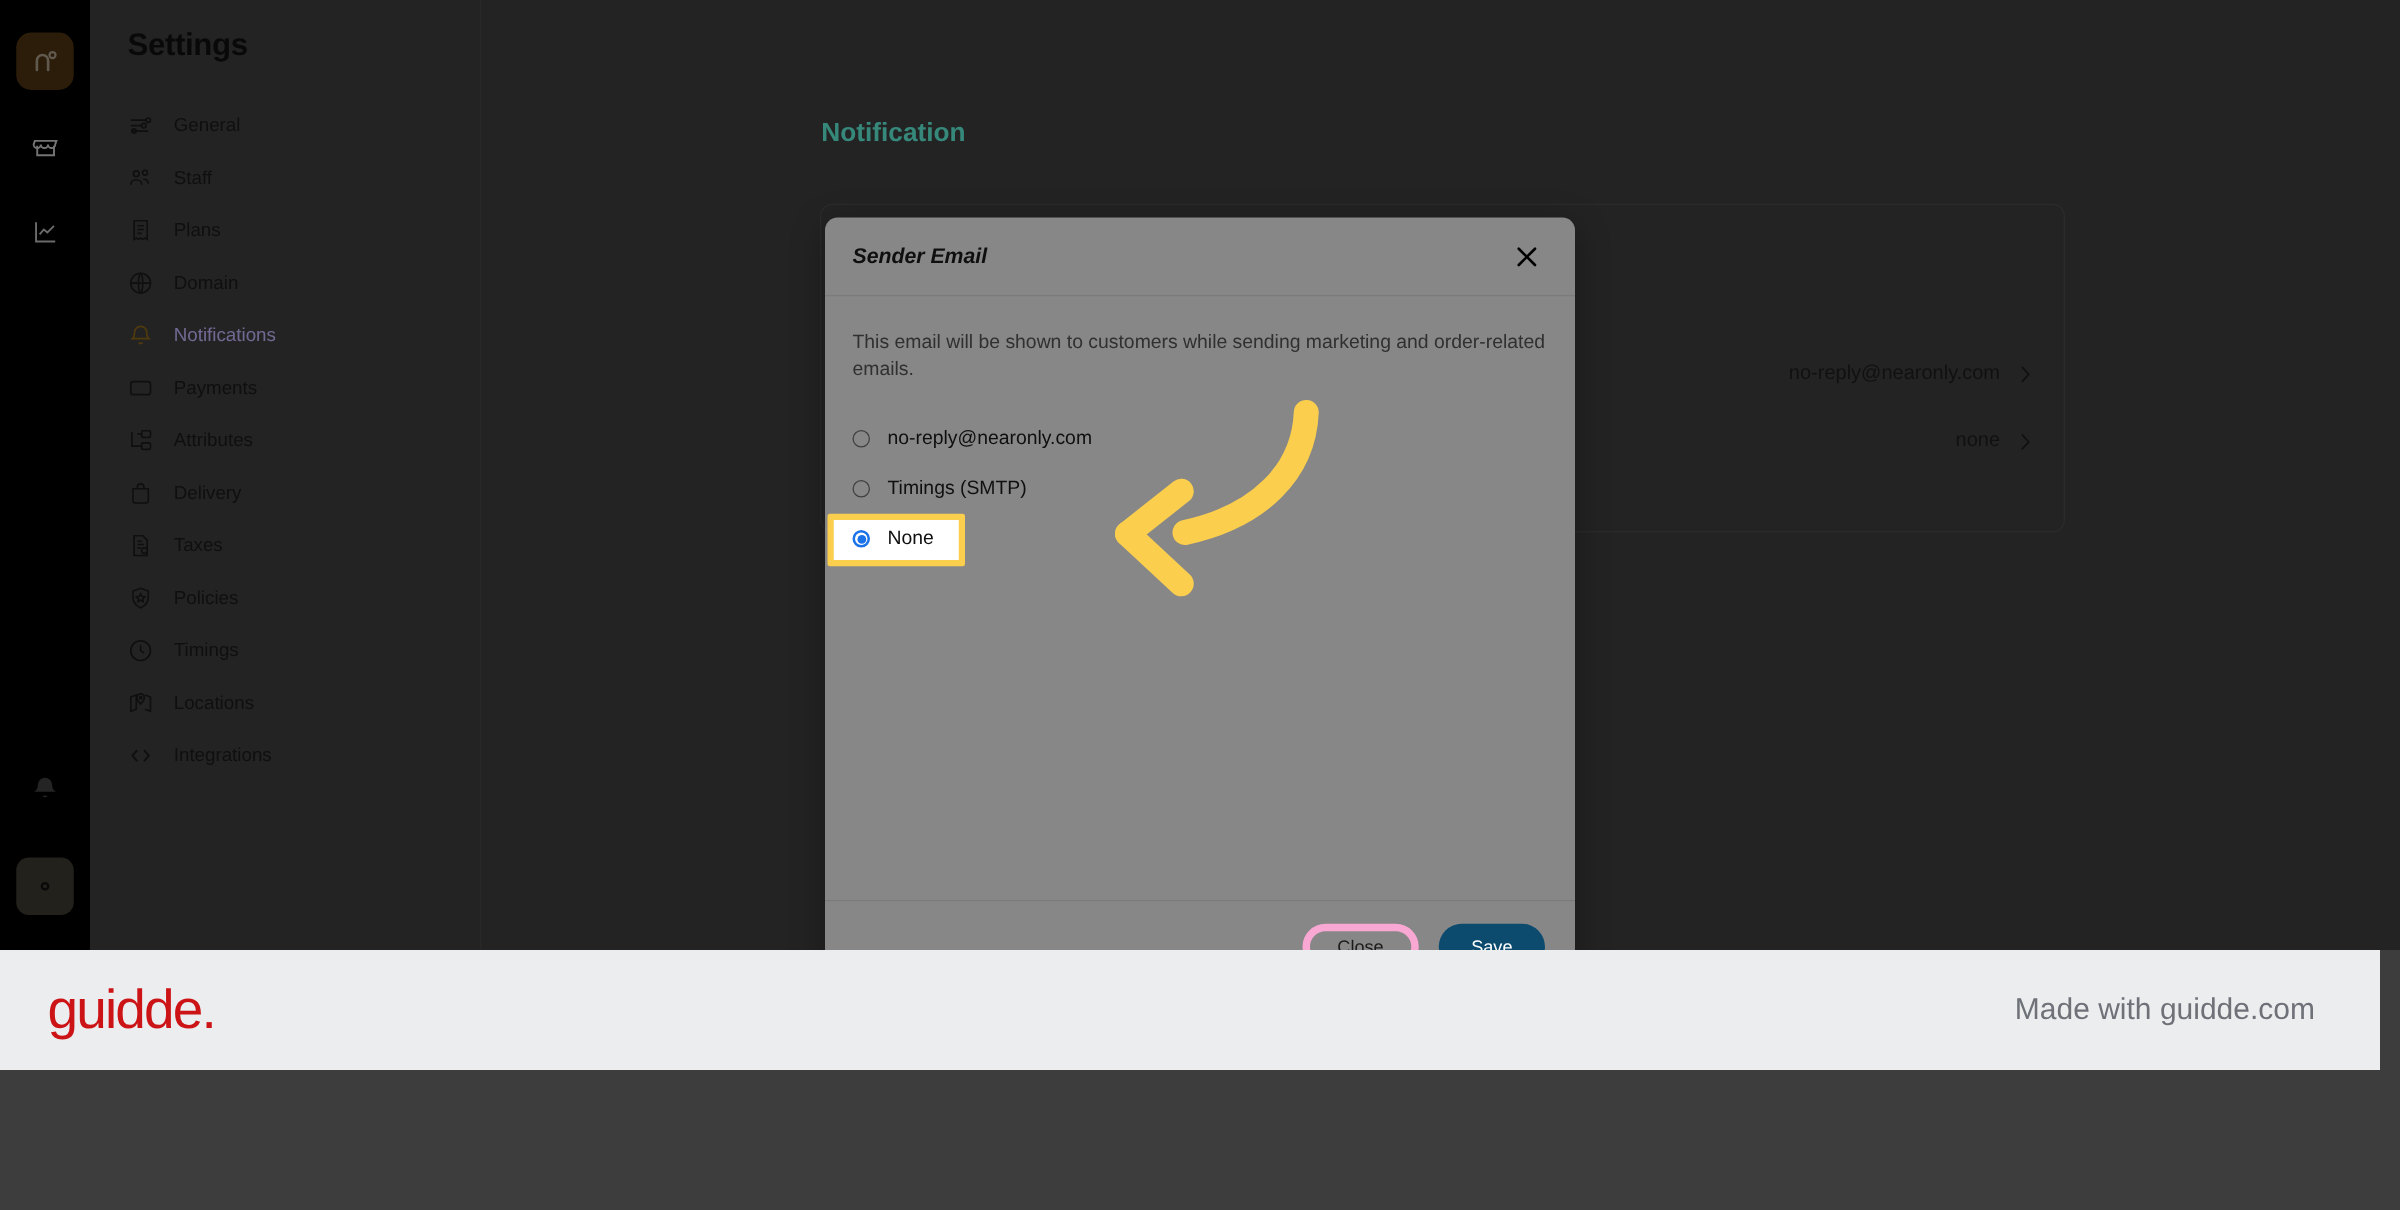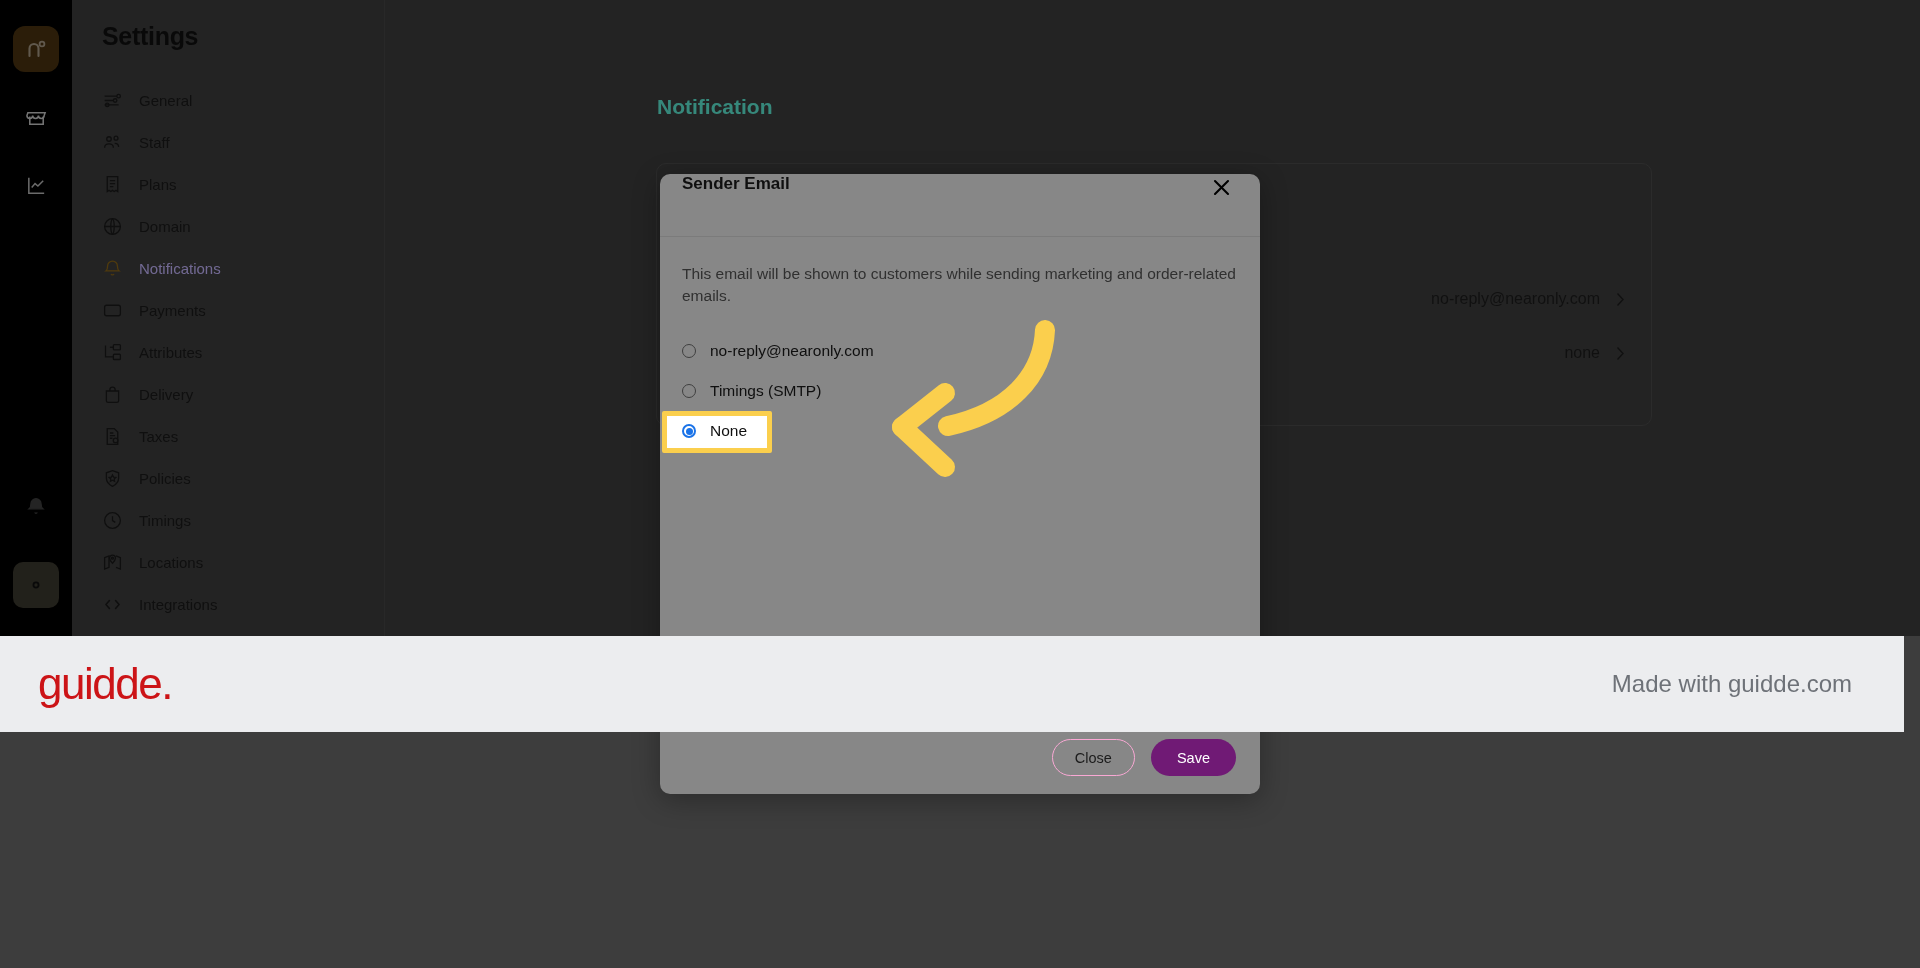--- a/index.html
+++ b/index.html
@@ -5,21 +5,21 @@
   * { box-sizing: border-box; margin: 0; padding: 0; }
   html, body {
     width: 1920px; height: 968px;
     overflow: hidden;
     background: #3d3d3d;
     font-family: "Liberation Sans", sans-serif;
   }
 
   #app {
     position: relative;
-    width: 1920px; height: 732px;
+    width: 1920px; height: 856px;
     background: #3d3d3d;
   }
 
   
   .app-layer { position: absolute; inset: 0 0 96px 0; }
 
   
   .rail {
     position: absolute; left: 0; top: 0; bottom: 0;
     width: 72px; background: #000;
@@ -87,23 +87,24 @@
   
   .modal {
     position: absolute; left: 660px; top: 174px;
     width: 600px; height: 620px;
     background: #878787; border-radius: 10px;
     display: flex; flex-direction: column;
     box-shadow: 0 6px 28px rgba(0,0,0,0.30);
   }
   .modal-head {
     height: 63px; flex: none;
-    display: flex; justify-content: space-between;
+    display: flex; align-items: center; justify-content: space-between;
     padding: 0 26px 0 22px;
     border-bottom: 1px solid #7b7b7b;
+    font-style: italic;
   }
   .modal-title { font-size: 17px; font-weight: bold; color: #0f0f0f; }
   .modal-x {
     width: 26px; height: 26px;
     display: flex; align-items: center; justify-content: center;
     color: #000;
   }
   .modal-body { flex: 1; padding: 26px 22px 0 22px; position: relative; }
   .modal-desc {
     font-size: 15.5px; color: #303030; line-height: 1.42;
@@ -144,22 +145,22 @@
     height: 74px; flex: none;
     display: flex; align-items: center; justify-content: flex-end;
     gap: 16px; padding-right: 24px;
     border-top: 1px solid #7b7b7b;
   }
   .btn {
     height: 37px; border-radius: 19px;
     display: flex; align-items: center; justify-content: center;
     font-size: 14.5px; padding: 0 22px;
   }
-  .btn-close { border: 1px solid #f9a8d4; color: #1b1b1b; background: transparent; }
-  .btn-save { background: #701a75; color: #fff; padding: 0 26px; }
+  .btn-close { border: 6px solid #f9a8d4; color: #1b1b1b; background: transparent; }
+  .btn-save { background: #0c4a6e; color: #fff; padding: 0 26px; }
 
   
   .arrow { position: absolute; left: 840px; top: 315px; pointer-events: none; }
 
   
   .footer {
     position: absolute; left: 0; right: 16px; bottom: 0;
     height: 96px; background: #ecedef;
     display: flex; align-items: center; justify-content: space-between;
     padding: 0 52px 0 38px;

